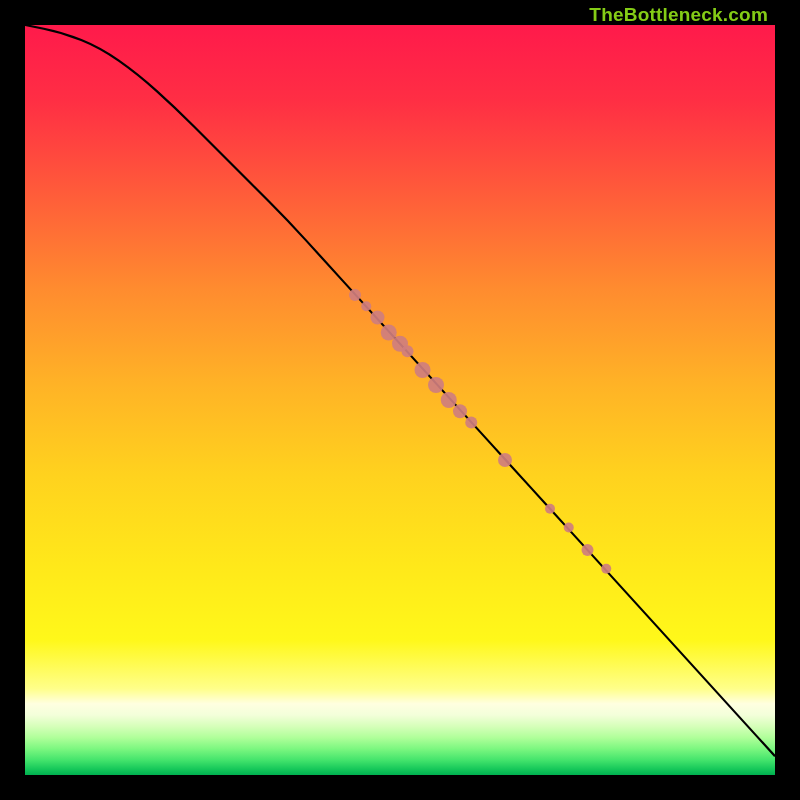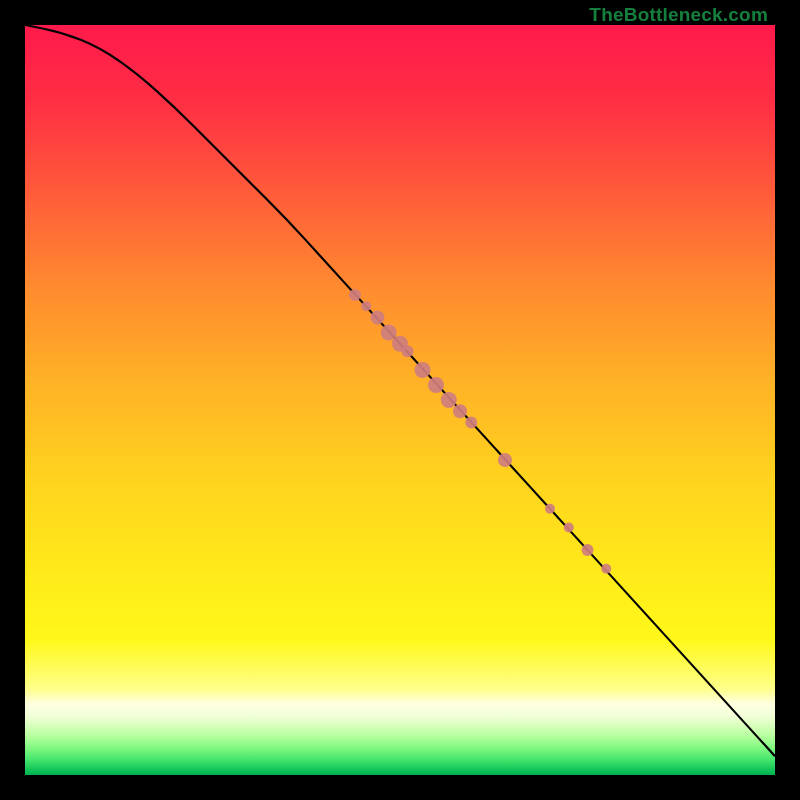--- a/index.html
+++ b/index.html
@@ -22,21 +22,21 @@
     top: 25px;
     left: 25px;
     width: 750px;
     height: 750px;
     overflow: hidden;
   }
   .watermark {
     position: absolute;
     top: 4px;
     right: 32px;
-    color: #15803d;
+    color: #84cc16;
     font-size: 19px;
     font-weight: 600;
     letter-spacing: 0.2px;
     z-index: 10;
     text-align: center;
   }
   svg { display: block; }
 </style>
 </head>
 <body>

